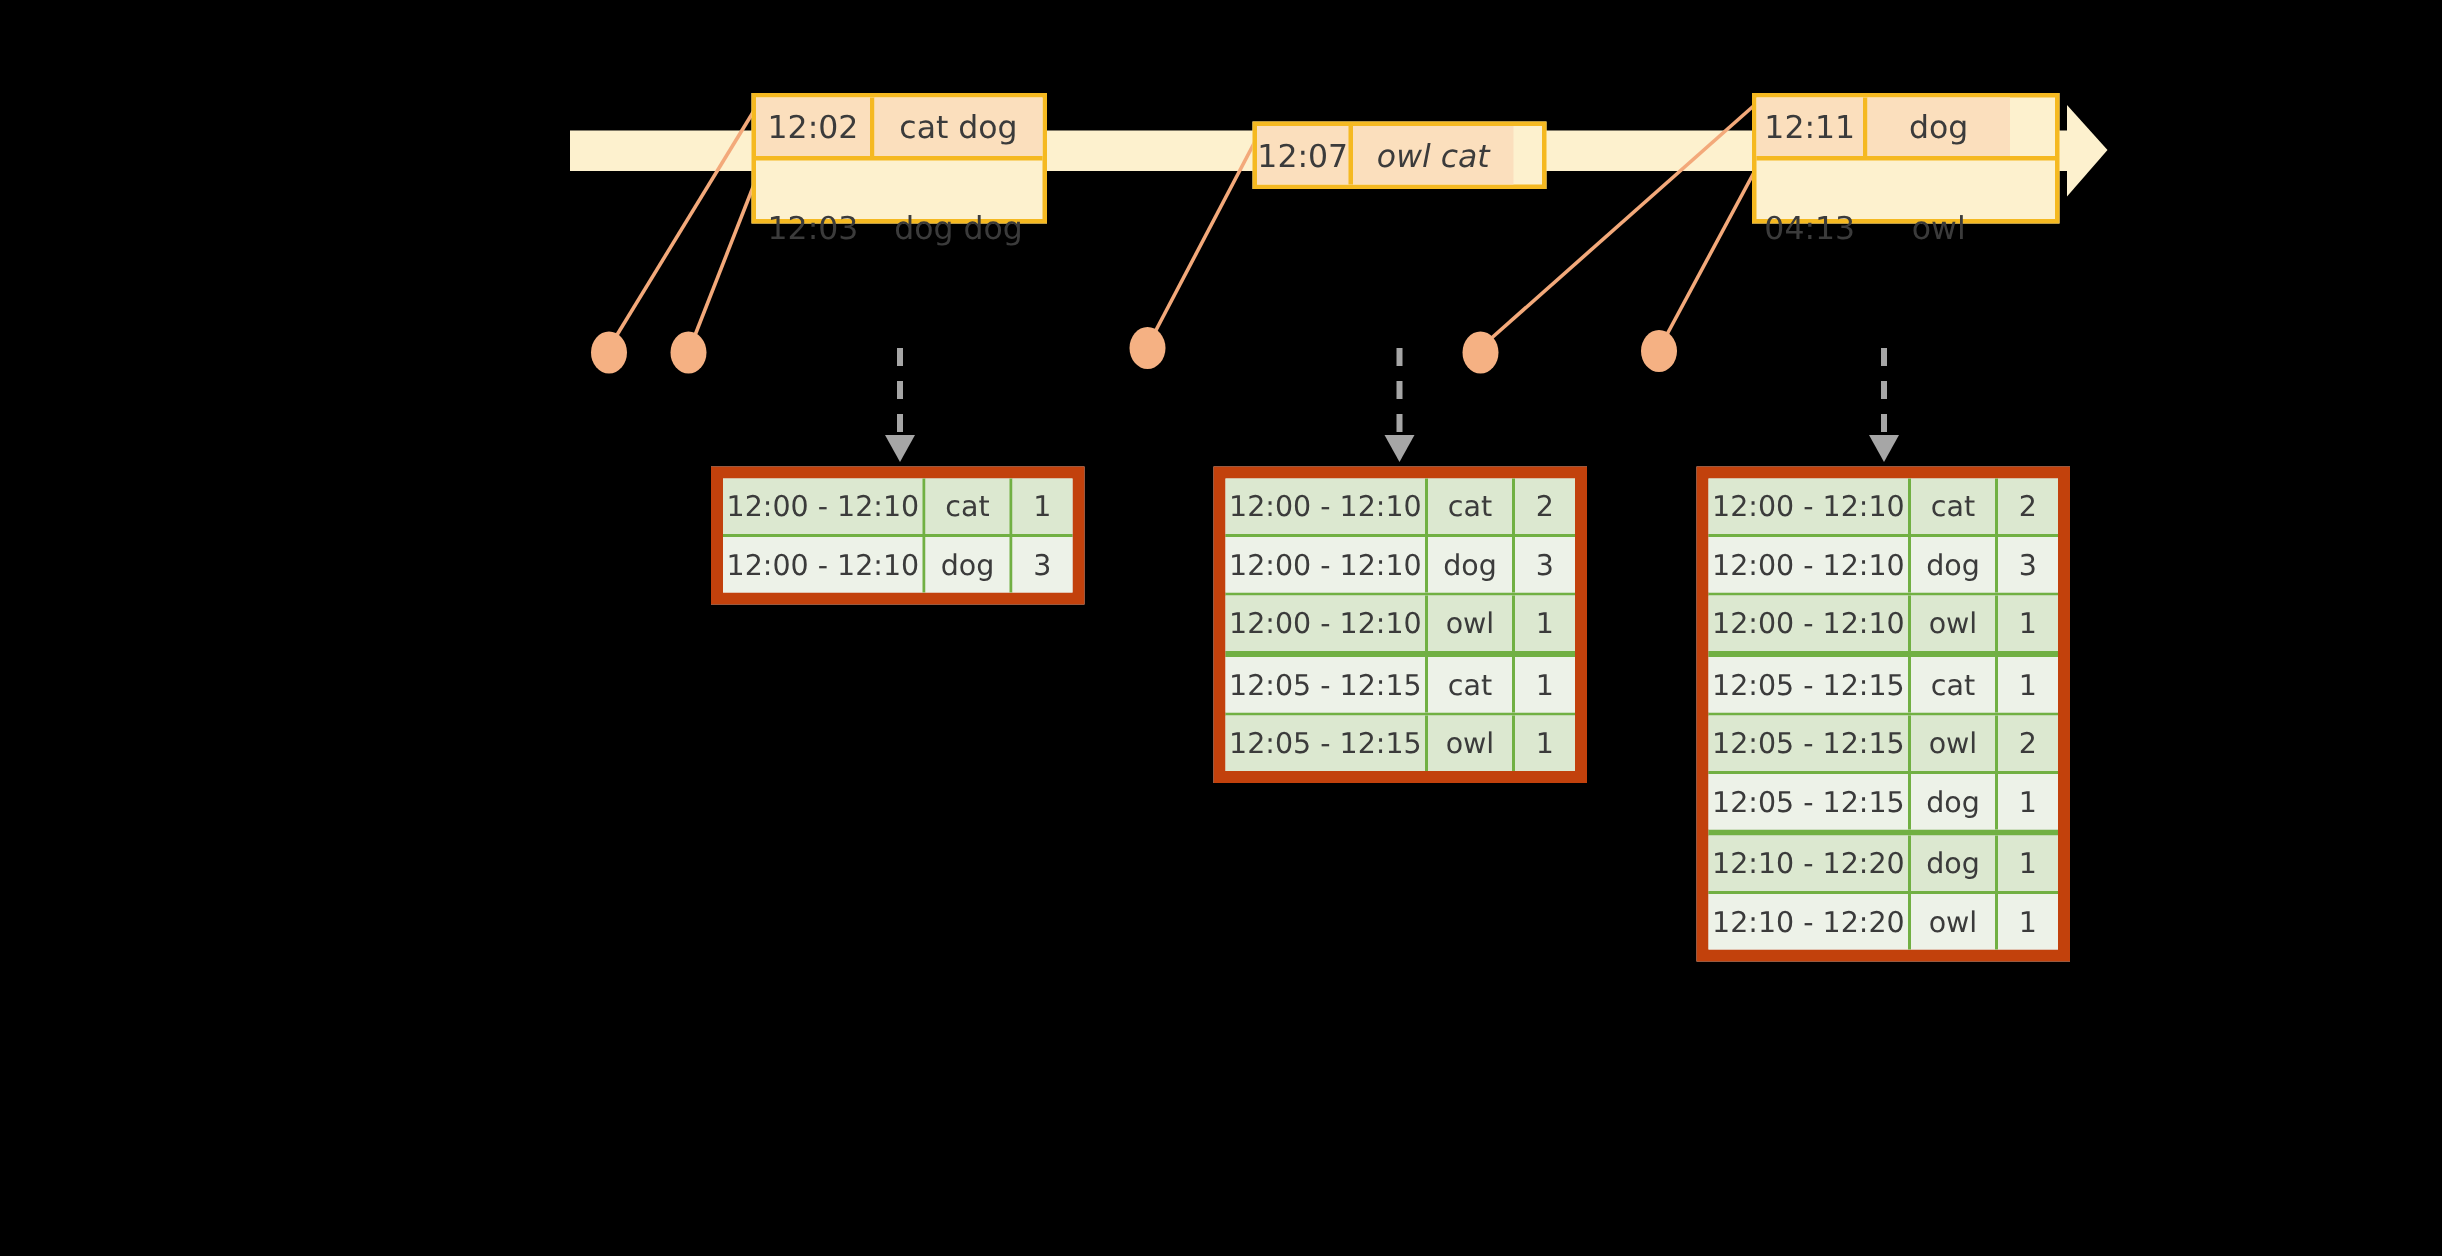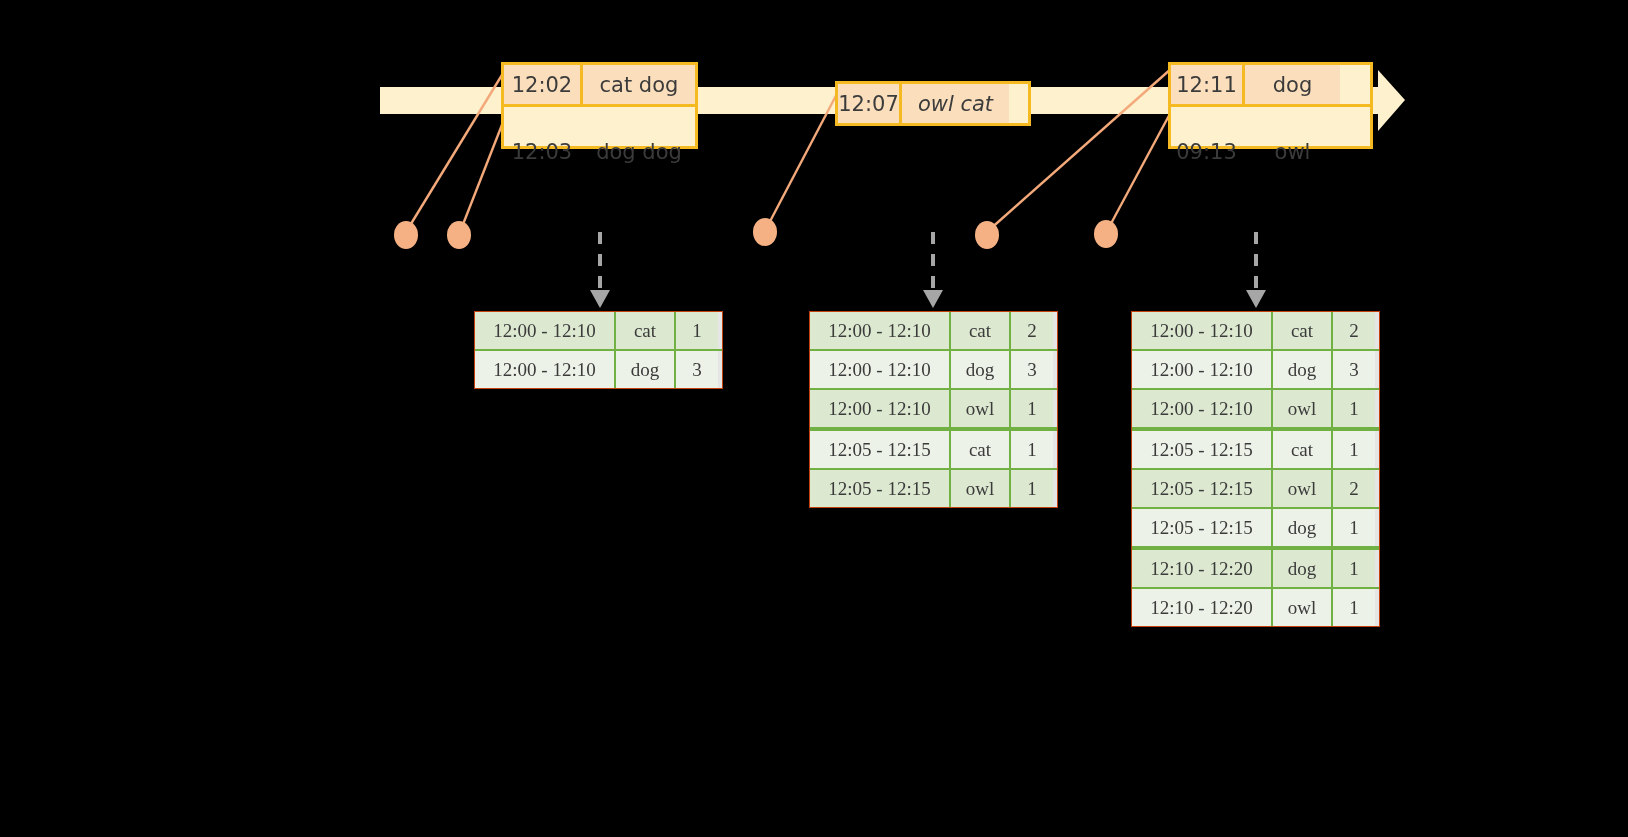--- a/index.html
+++ b/index.html
@@ -80,24 +80,23 @@
   #event-box-2 .ev-time  { width: 64px; }
   #event-box-2 .ev-words { width: 107px; font-style: italic; }
 
   #event-box-3 { left: 1168px; top: 62px; width: 205px; }
   #event-box-3 .ev-time  { width: 74px; }
   #event-box-3 .ev-words { width: 95px; }
 
   
   .result-table {
     position: absolute;
-    border: 1px solid #c2410c;
+    border: 8px solid #c2410c;
     box-sizing: border-box;
     background: #e5e5e5;
-    font-family: Liberation Serif, serif;
   }
   .res-row {
     display: flex;
     height: 37px;
   }
   .res-row + .res-row { border-top: 2px solid #71B043; }
   .res-row.group-start + .res-row,
   .res-row.group-break { border-top: 4px solid #71B043; }
   .res-win, .res-key, .res-cnt {
     display: flex;
@@ -186,21 +185,21 @@
       <div class="ev-words">owl cat</div>
     </div>
   </div>
 
   <div class="event-box" id="event-box-3">
     <div class="event-row dark">
       <div class="ev-time">12:11</div>
       <div class="ev-words">dog</div>
     </div>
     <div class="event-row light">
-      <div class="ev-time">09:13</div>
+      <div class="ev-time">04:13</div>
       <div class="ev-words">owl</div>
     </div>
   </div>
 
   <div class="result-table" id="result-table-1">
       <div class="res-row dark">
         <div class="res-win">12:00 - 12:10</div>
         <div class="res-key">cat</div>
         <div class="res-cnt">1</div>
       </div>

